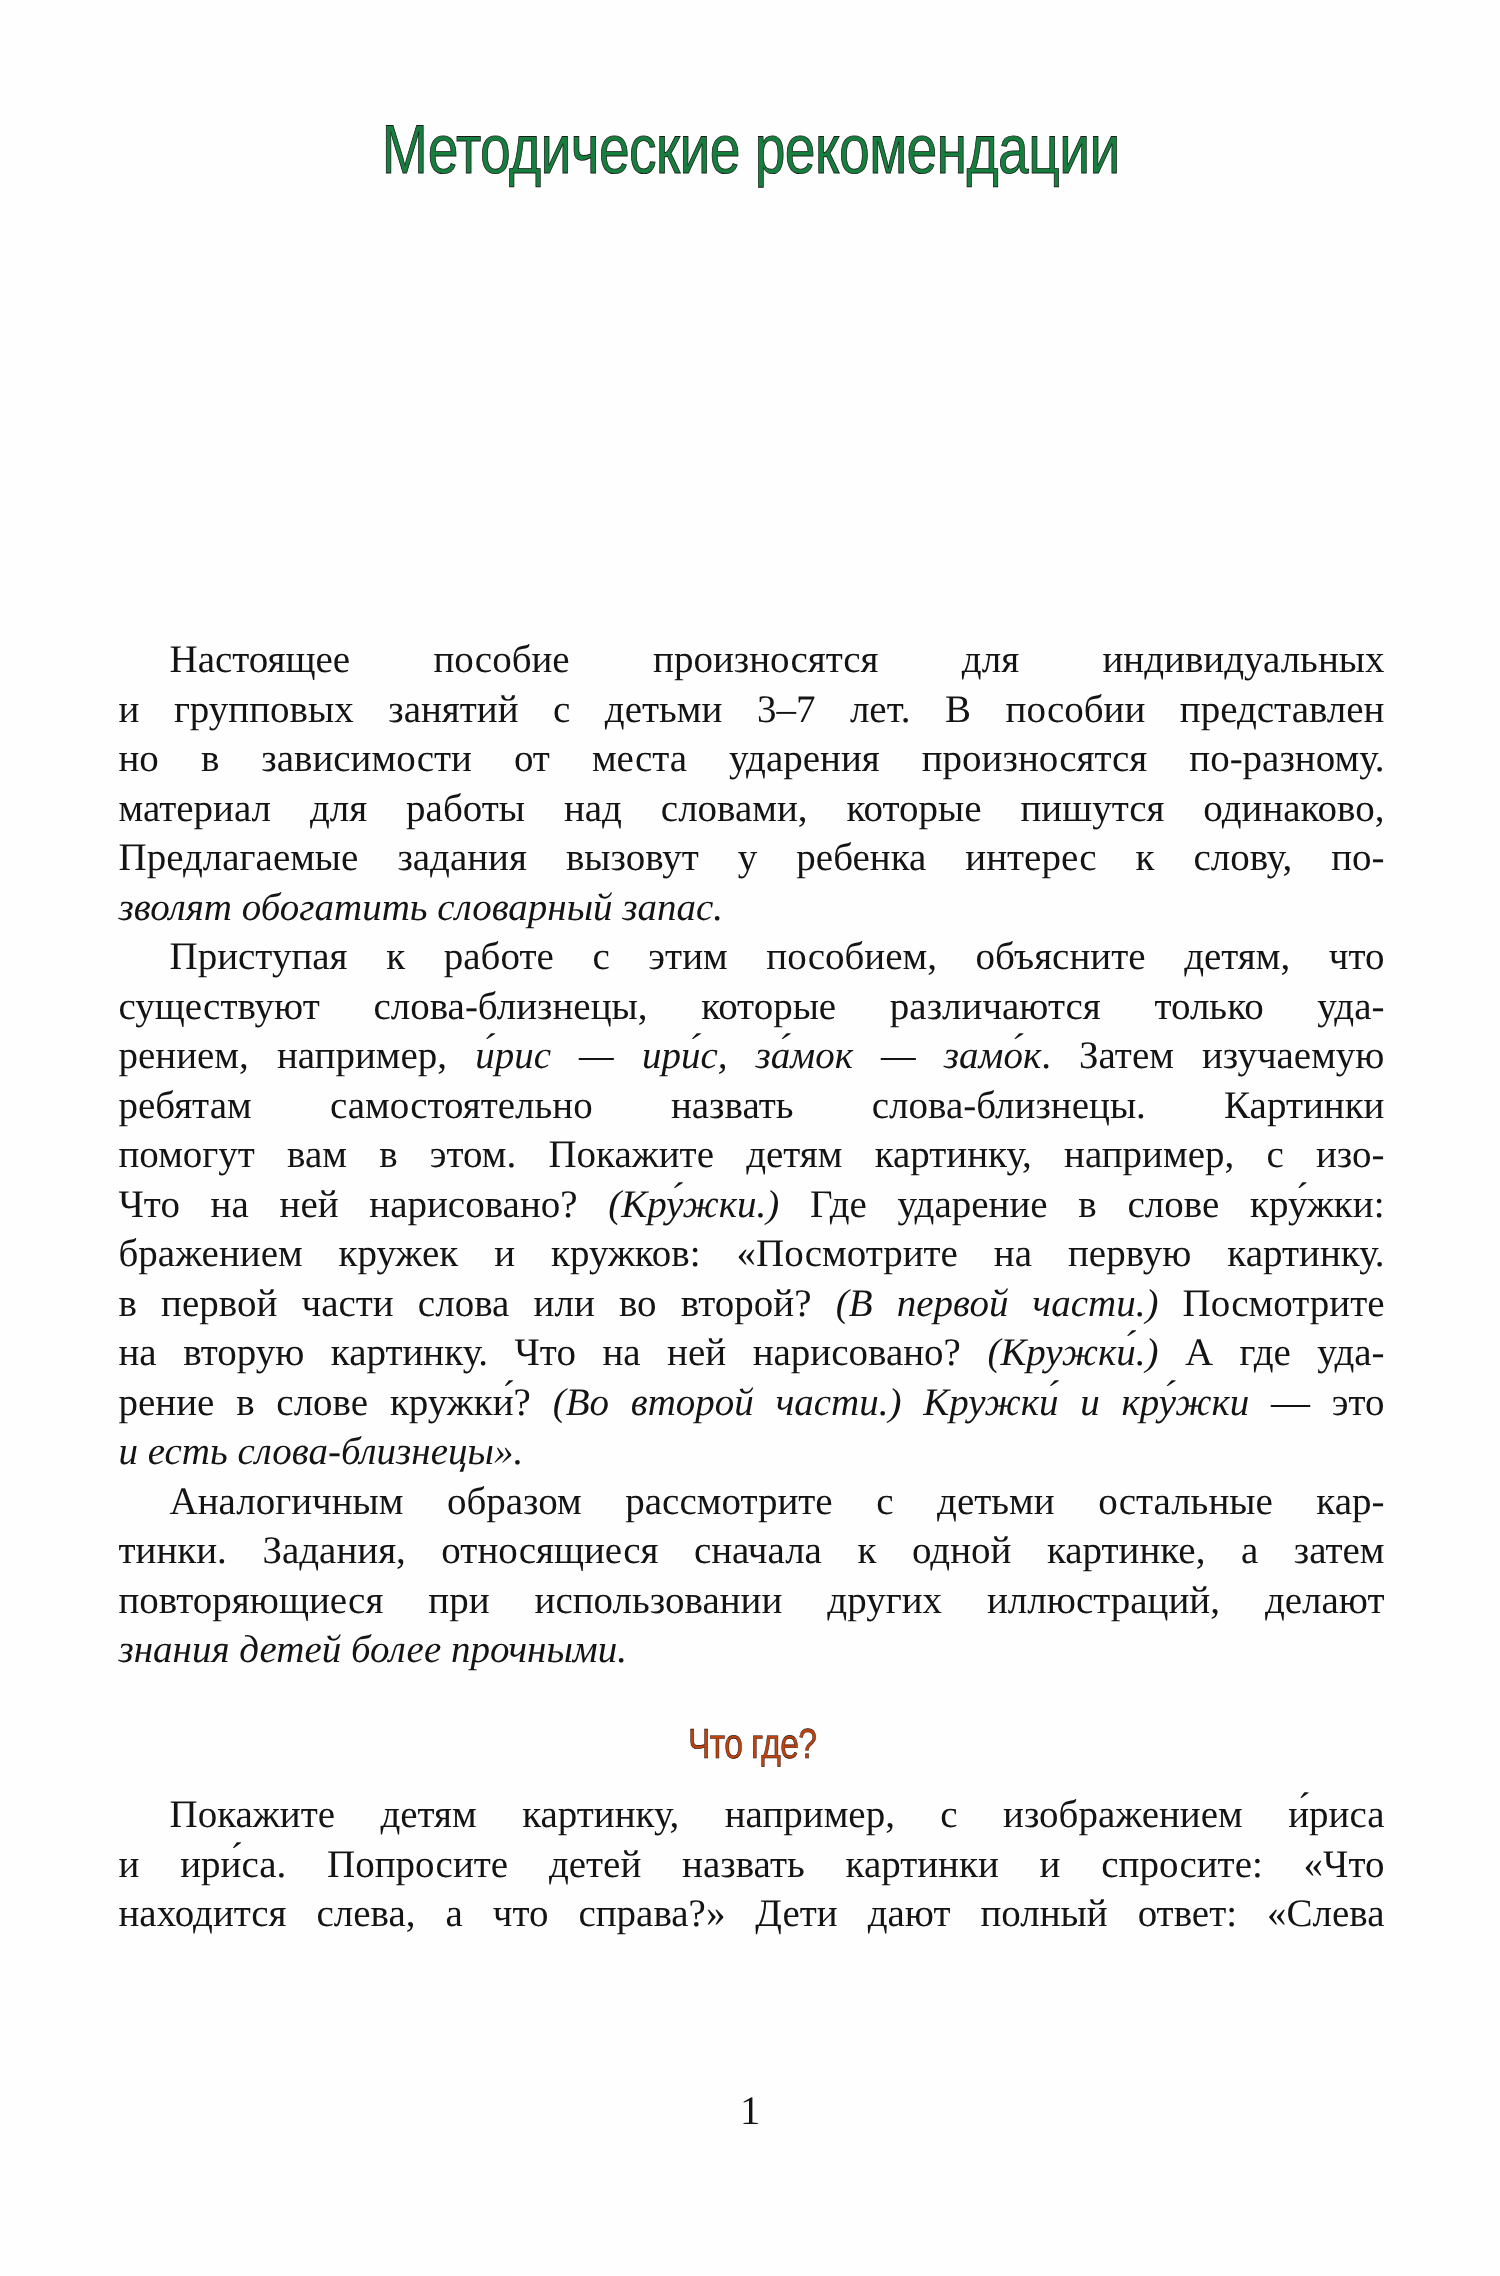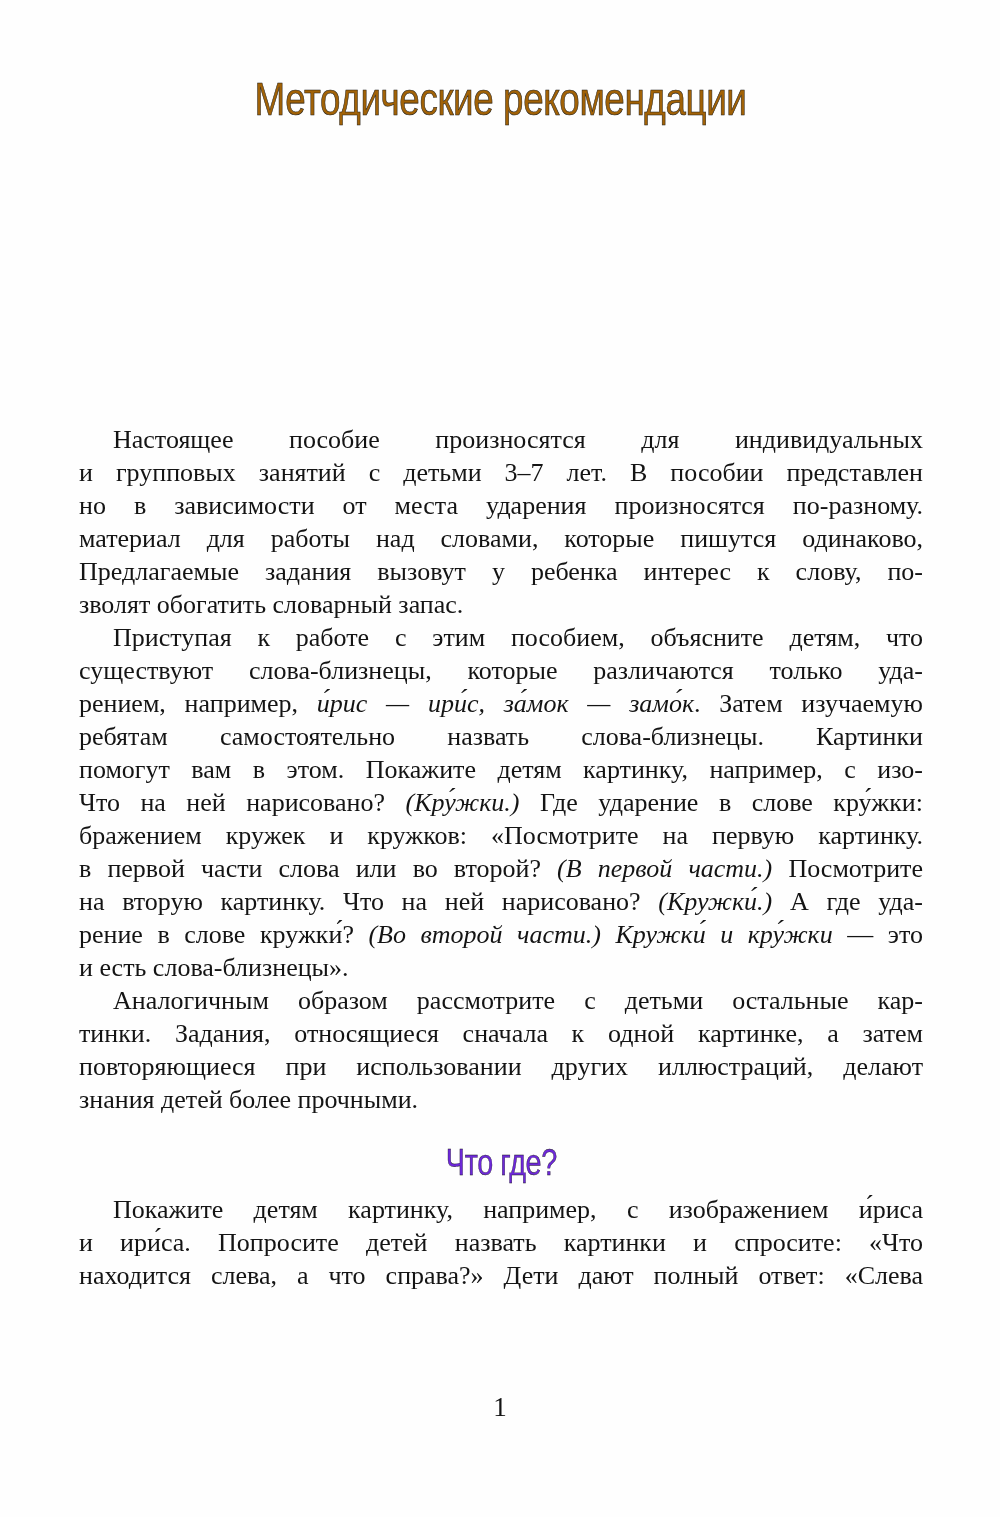--- a/index.html
+++ b/index.html
@@ -19,21 +19,21 @@
   
   .title {
     position: absolute;
     top: 74px;
     left: 0;
     width: 100%;
     text-align: center;
     font-family: "Liberation Sans", sans-serif;
     font-size: 46px;
     line-height: 1.1;
-    color: #a16207;
+    color: #15803d;
     -webkit-text-stroke: 0.6px #1a1a1a;
   }
   .narrow {
     display: inline-block;
     transform: scaleX(0.80);
     transform-origin: center;
     letter-spacing: -0.5px;
   }
   
   .body-text {
@@ -48,33 +48,34 @@
   .line {
     height: 33px;
     text-align: justify;
     text-align-last: justify;
     -moz-text-align-last: justify;
     white-space: normal;
   }
   .line.first { text-indent: 34px; }
   .line.pend {
     text-align-last: left;
+    font-style: italic;
     -moz-text-align-last: left;
   }
   .it { font-style: italic; }
   
   .h-block {
     margin: 30px 0 14px 0;
     height: 33px;
     line-height: 33px;
     text-align: center;
     text-align-last: center;
     font-family: "Liberation Sans", sans-serif;
-    font-size: 36px;
-    color: #6d28d9;
+    font-size: 28px;
+    color: #c2410c;
     -webkit-text-stroke: 0.4px #1a1a1a;
   }
   
   .page-number {
     position: absolute;
     top: 1392px;
     left: 0;
     width: 100%;
     text-align: center;
     font-size: 27px;

